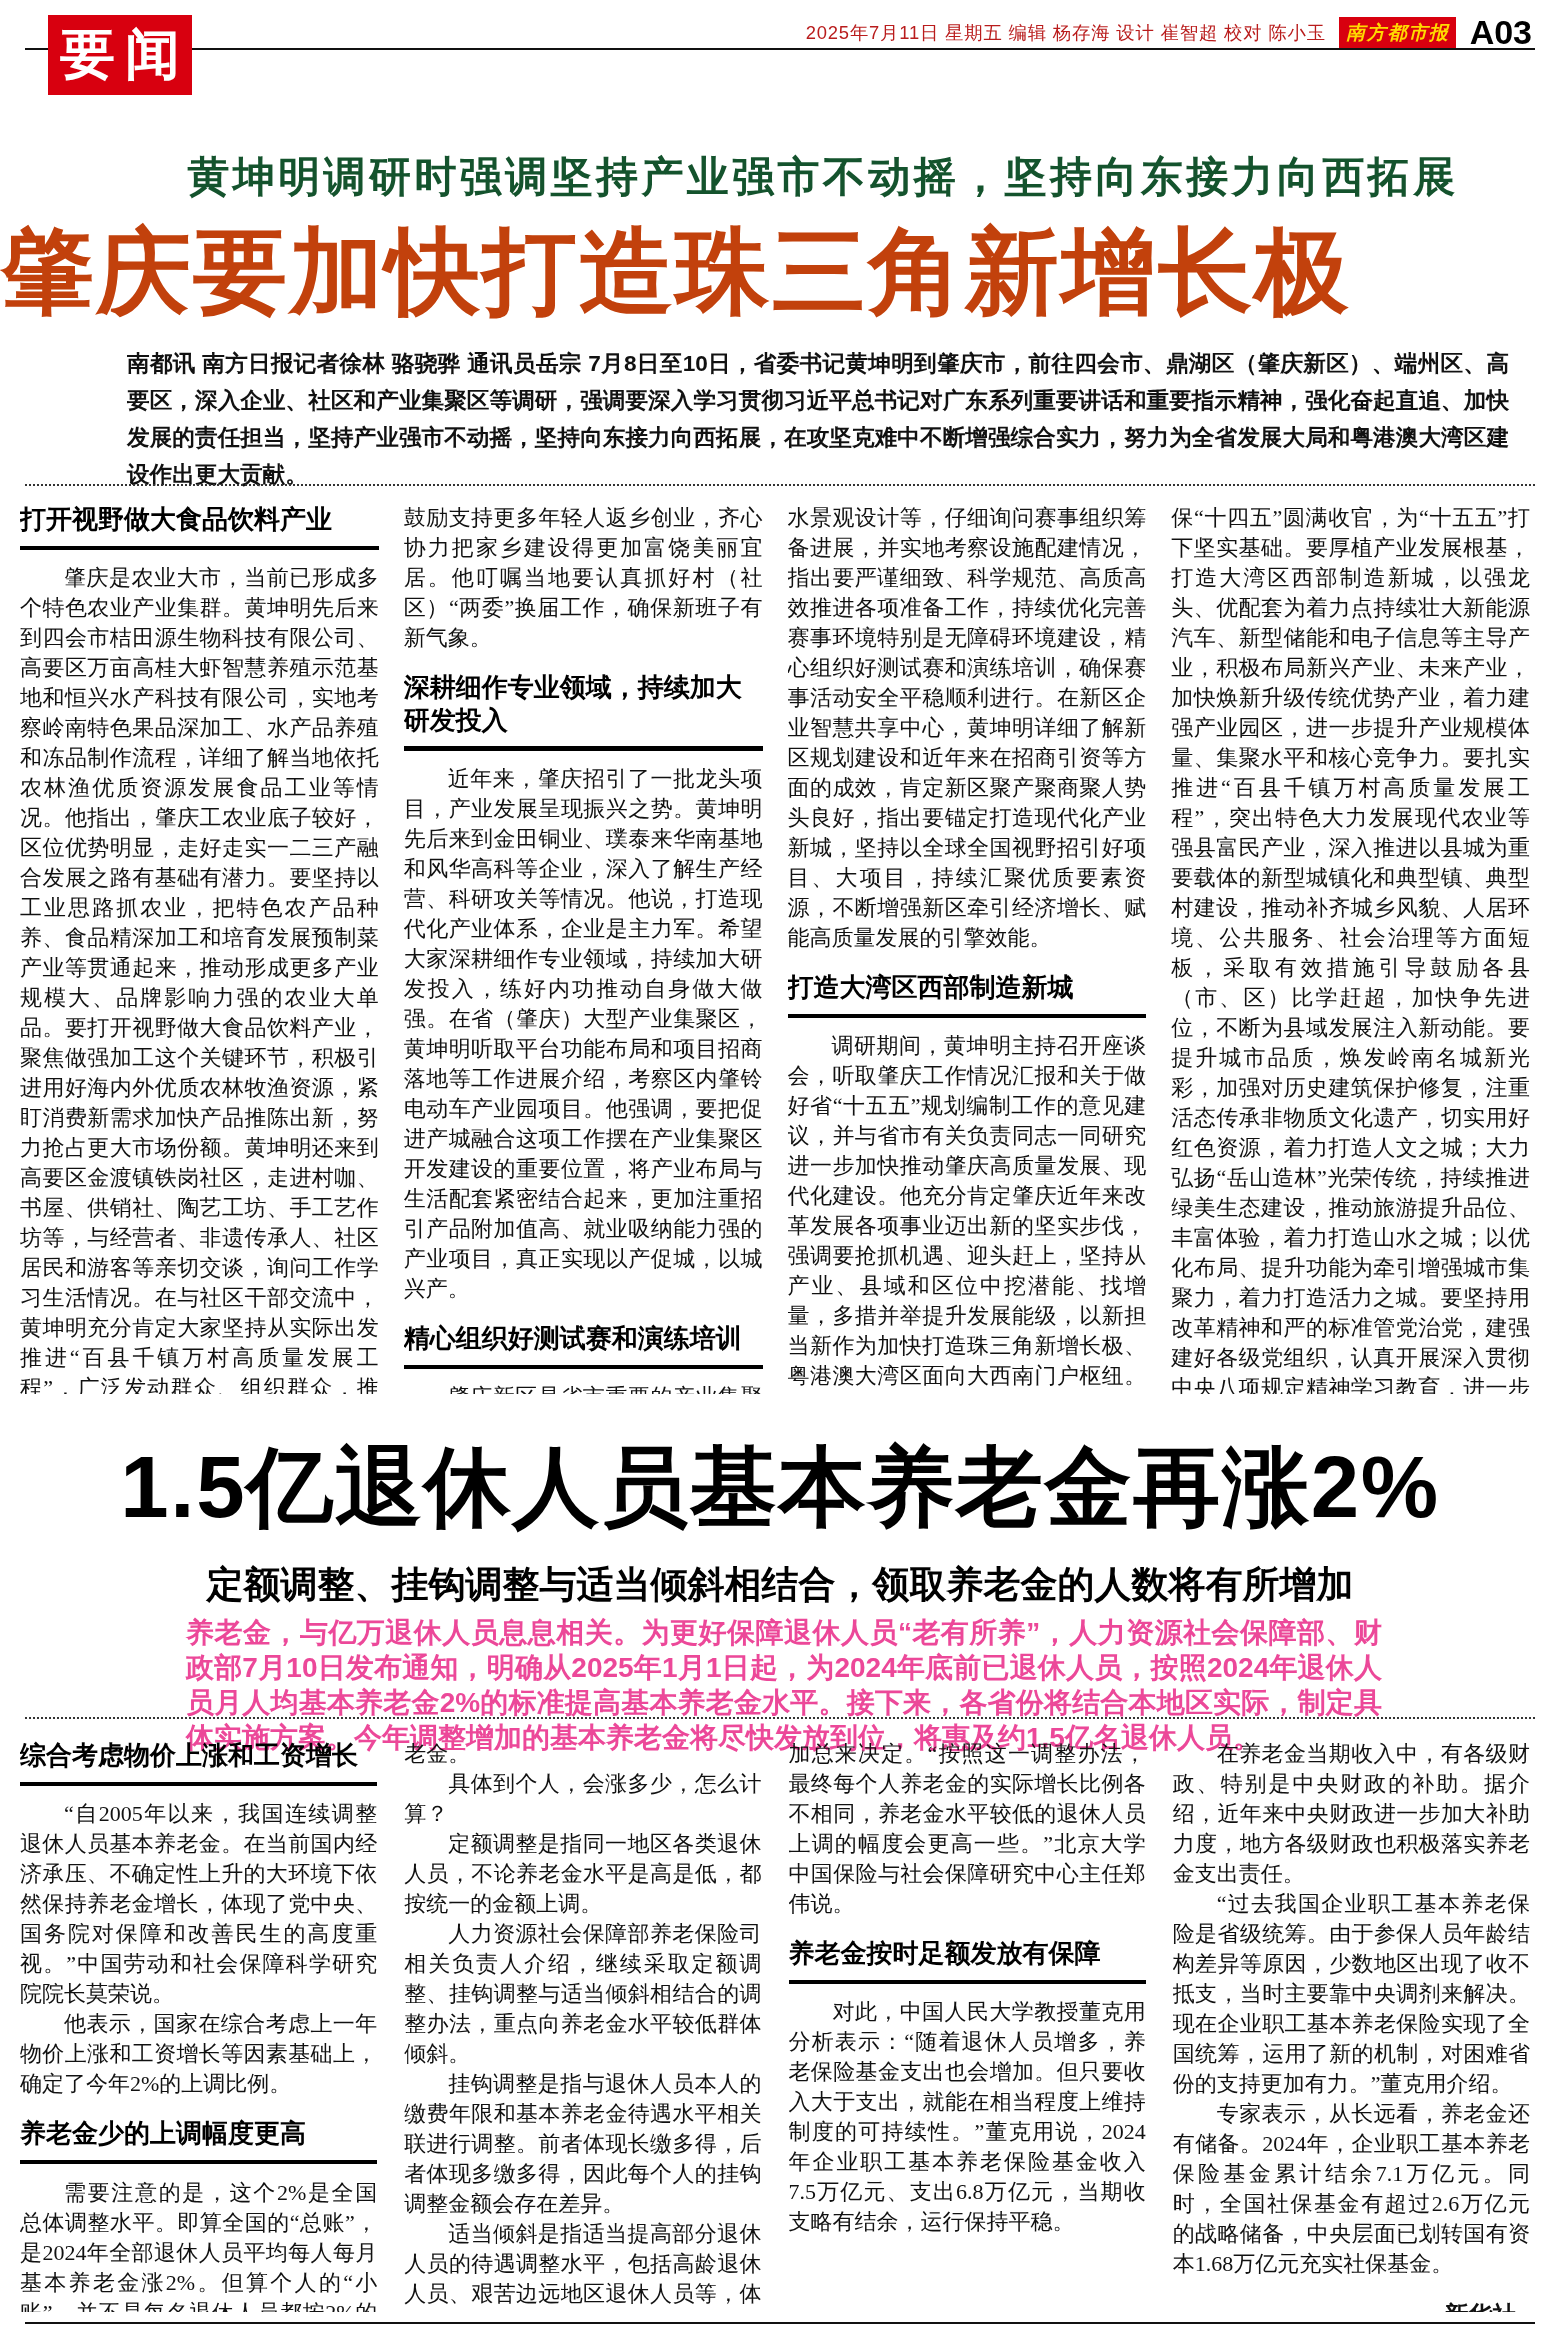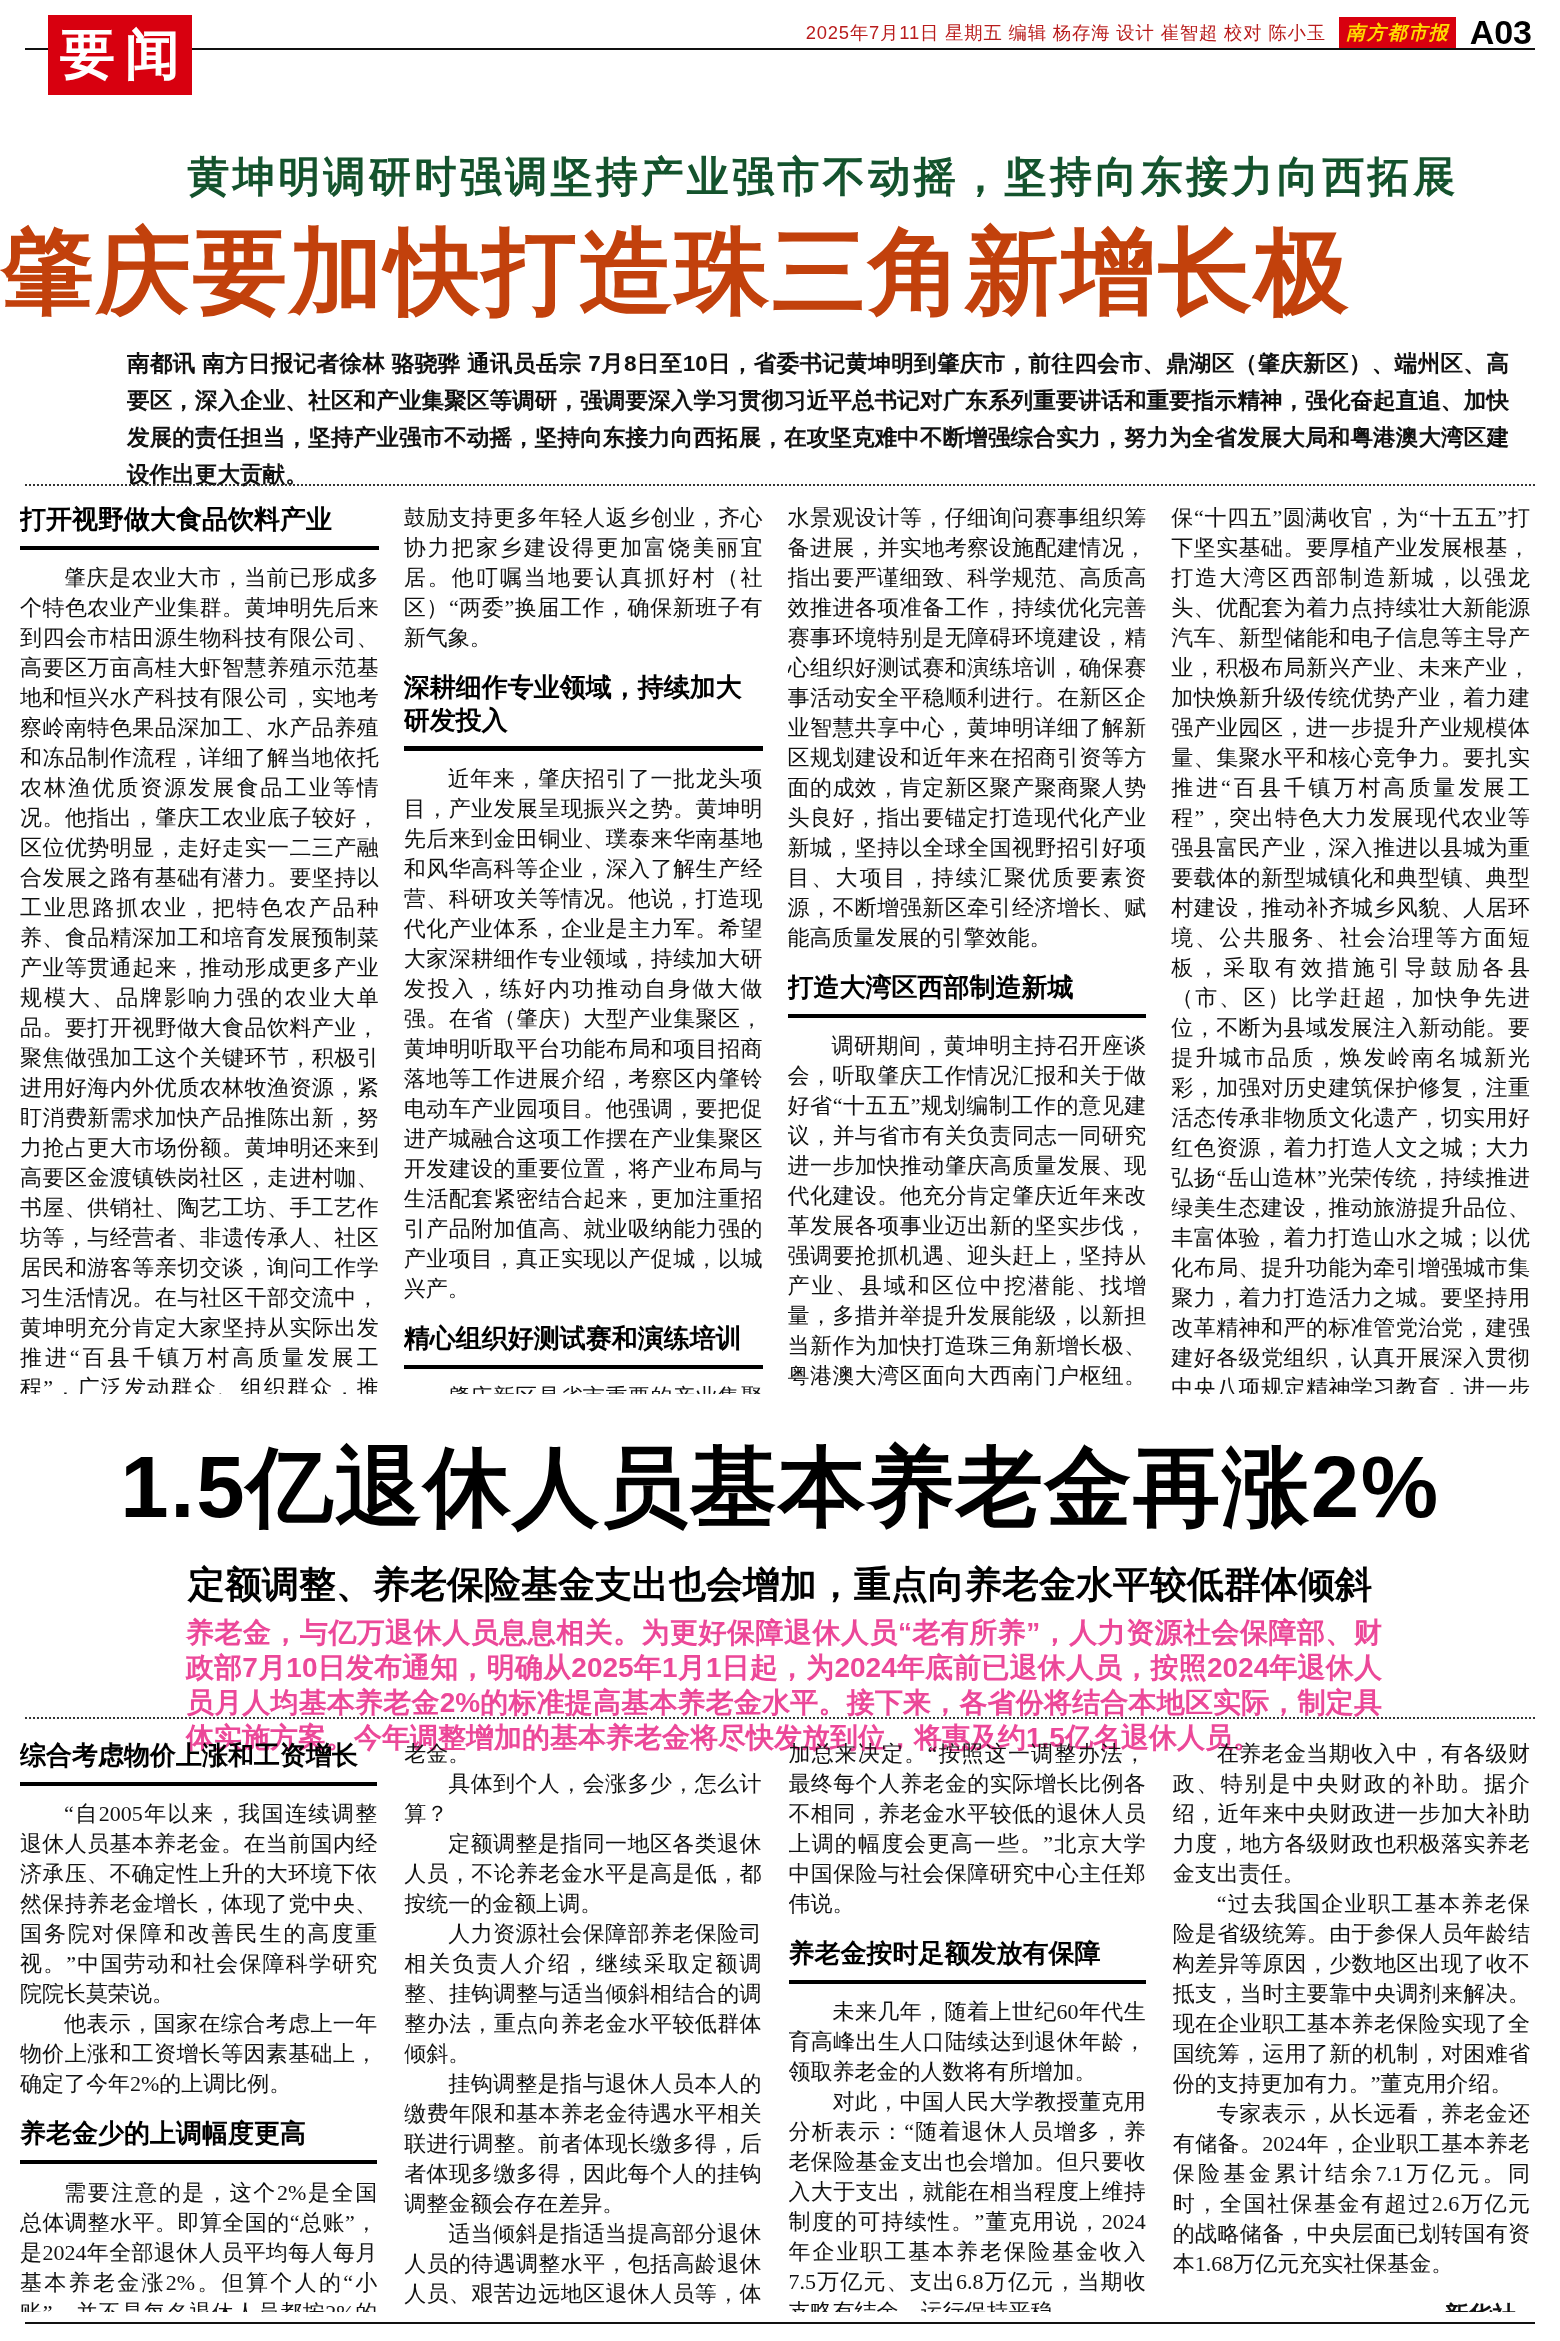--- a/index.html
+++ b/index.html
@@ -124,21 +124,21 @@
       <div class="crosshead-rule"></div>
       <p class="p">调研期间，黄坤明主持召开座谈会，听取肇庆工作情况汇报和关于做好省“十五五”规划编制工作的意见建议，并与省市有关负责同志一同研究进一步加快推动肇庆高质量发展、现代化建设。他充分肯定肇庆近年来改革发展各项事业迈出新的坚实步伐，强调要抢抓机遇、迎头赶上，坚持从产业、县域和区位中挖潜能、找增量，多措并举提升发展能级，以新担当新作为加快打造珠三角新增长极、粤港澳大湾区面向大西南门户枢纽。要继续巩固经济回升向好态势，全力以赴拼经济、抓项目、促发展，努力完成全年目标任务，确</p>
     </div>
     <div class="col">
       <p class="pc">保“十四五”圆满收官，为“十五五”打下坚实基础。要厚植产业发展根基，打造大湾区西部制造新城，以强龙头、优配套为着力点持续壮大新能源汽车、新型储能和电子信息等主导产业，积极布局新兴产业、未来产业，加快焕新升级传统优势产业，着力建强产业园区，进一步提升产业规模体量、集聚水平和核心竞争力。要扎实推进“百县千镇万村高质量发展工程”，突出特色大力发展现代农业等强县富民产业，深入推进以县城为重要载体的新型城镇化和典型镇、典型村建设，推动补齐城乡风貌、人居环境、公共服务、社会治理等方面短板，采取有效措施引导鼓励各县（市、区）比学赶超，加快争先进位，不断为县域发展注入新动能。要提升城市品质，焕发岭南名城新光彩，加强对历史建筑保护修复，注重活态传承非物质文化遗产，切实用好红色资源，着力打造人文之城；大力弘扬“岳山造林”光荣传统，持续推进绿美生态建设，推动旅游提升品位、丰富体验，着力打造山水之城；以优化布局、提升功能为牵引增强城市集聚力，着力打造活力之城。要坚持用改革精神和严的标准管党治党，建强建好各级党组织，认真开展深入贯彻中央八项规定精神学习教育，进一步弘扬艰苦奋斗、勤俭节约的优良作风，提振干事创业的精气神，凝心聚力开创各项工作新局面。</p>
 
     </div>
   </div>
 
   <div class="headline2">1.5亿退休人员基本养老金再涨2%</div>
-  <div class="subtitle2">定额调整、养老保险基金支出也会增加，重点向养老金水平较低群体倾斜</div>
+  <div class="subtitle2">定额调整、挂钩调整与适当倾斜相结合，领取养老金的人数将有所增加</div>
   <div class="lead2">养老金，与亿万退休人员息息相关。为更好保障退休人员“老有所养”，人力资源社会保障部、财政部7月10日发布通知，明确从2025年1月1日起，为2024年底前已退休人员，按照2024年退休人员月人均基本养老金2%的标准提高基本养老金水平。接下来，各省份将结合本地区实际，制定具体实施方案。今年调整增加的基本养老金将尽快发放到位，将惠及约1.5亿名退休人员。</div>
   <div class="dashed-divider dash2"></div>
 
   <div class="cols cols2">
     <div class="col">
       <div class="crosshead">综合考虑物价上涨和工资增长</div>
       <div class="crosshead-rule"></div>
       <p class="p">“自2005年以来，我国连续调整退休人员基本养老金。在当前国内经济承压、不确定性上升的大环境下依然保持养老金增长，体现了党中央、国务院对保障和改善民生的高度重视。”中国劳动和社会保障科学研究院院长莫荣说。</p>
       <p class="p">他表示，国家在综合考虑上一年物价上涨和工资增长等因素基础上，确定了今年2%的上调比例。</p>
       <div class="crosshead blockgap">养老金少的上调幅度更高</div>
@@ -151,21 +151,20 @@
       <p class="p">定额调整是指同一地区各类退休人员，不论养老金水平是高是低，都按统一的金额上调。</p>
       <p class="p">人力资源社会保障部养老保险司相关负责人介绍，继续采取定额调整、挂钩调整与适当倾斜相结合的调整办法，重点向养老金水平较低群体倾斜。</p>
       <p class="p">挂钩调整是指与退休人员本人的缴费年限和基本养老金待遇水平相关联进行调整。前者体现长缴多得，后者体现多缴多得，因此每个人的挂钩调整金额会存在差异。</p>
       <p class="p">适当倾斜是指适当提高部分退休人员的待遇调整水平，包括高龄退休人员、艰苦边远地区退休人员等，体现了对重点群体的关怀。</p>
 
     </div>
     <div class="col">
       <p class="pc">加总来决定。“按照这一调整办法，最终每个人养老金的实际增长比例各不相同，养老金水平较低的退休人员上调的幅度会更高一些。”北京大学中国保险与社会保障研究中心主任郑伟说。</p>
       <div class="crosshead blockgap">养老金按时足额发放有保障</div>
       <div class="crosshead-rule"></div>
-      <p class="p">未来几年，随着上世纪60年代生育高峰出生人口陆续达到退休年龄，领取养老金的人数将有所增加。</p>
       <p class="p">对此，中国人民大学教授董克用分析表示：“随着退休人员增多，养老保险基金支出也会增加。但只要收入大于支出，就能在相当程度上维持制度的可持续性。”董克用说，2024年企业职工基本养老保险基金收入7.5万亿元、支出6.8万亿元，当期收支略有结余，运行保持平稳。</p>
     </div>
     <div class="col">
       <p class="p">在养老金当期收入中，有各级财政、特别是中央财政的补助。据介绍，近年来中央财政进一步加大补助力度，地方各级财政也积极落实养老金支出责任。</p>
       <p class="p">“过去我国企业职工基本养老保险是省级统筹。由于参保人员年龄结构差异等原因，少数地区出现了收不抵支，当时主要靠中央调剂来解决。现在企业职工基本养老保险实现了全国统筹，运用了新的机制，对困难省份的支持更加有力。”董克用介绍。</p>
       <p class="p">专家表示，从长远看，养老金还有储备。2024年，企业职工基本养老保险基金累计结余7.1万亿元。同时，全国社保基金有超过2.6万亿元的战略储备，中央层面已划转国有资本1.68万亿元充实社保基金。</p>
       <div class="byline">新华社</div>
     </div>
   </div>
 

